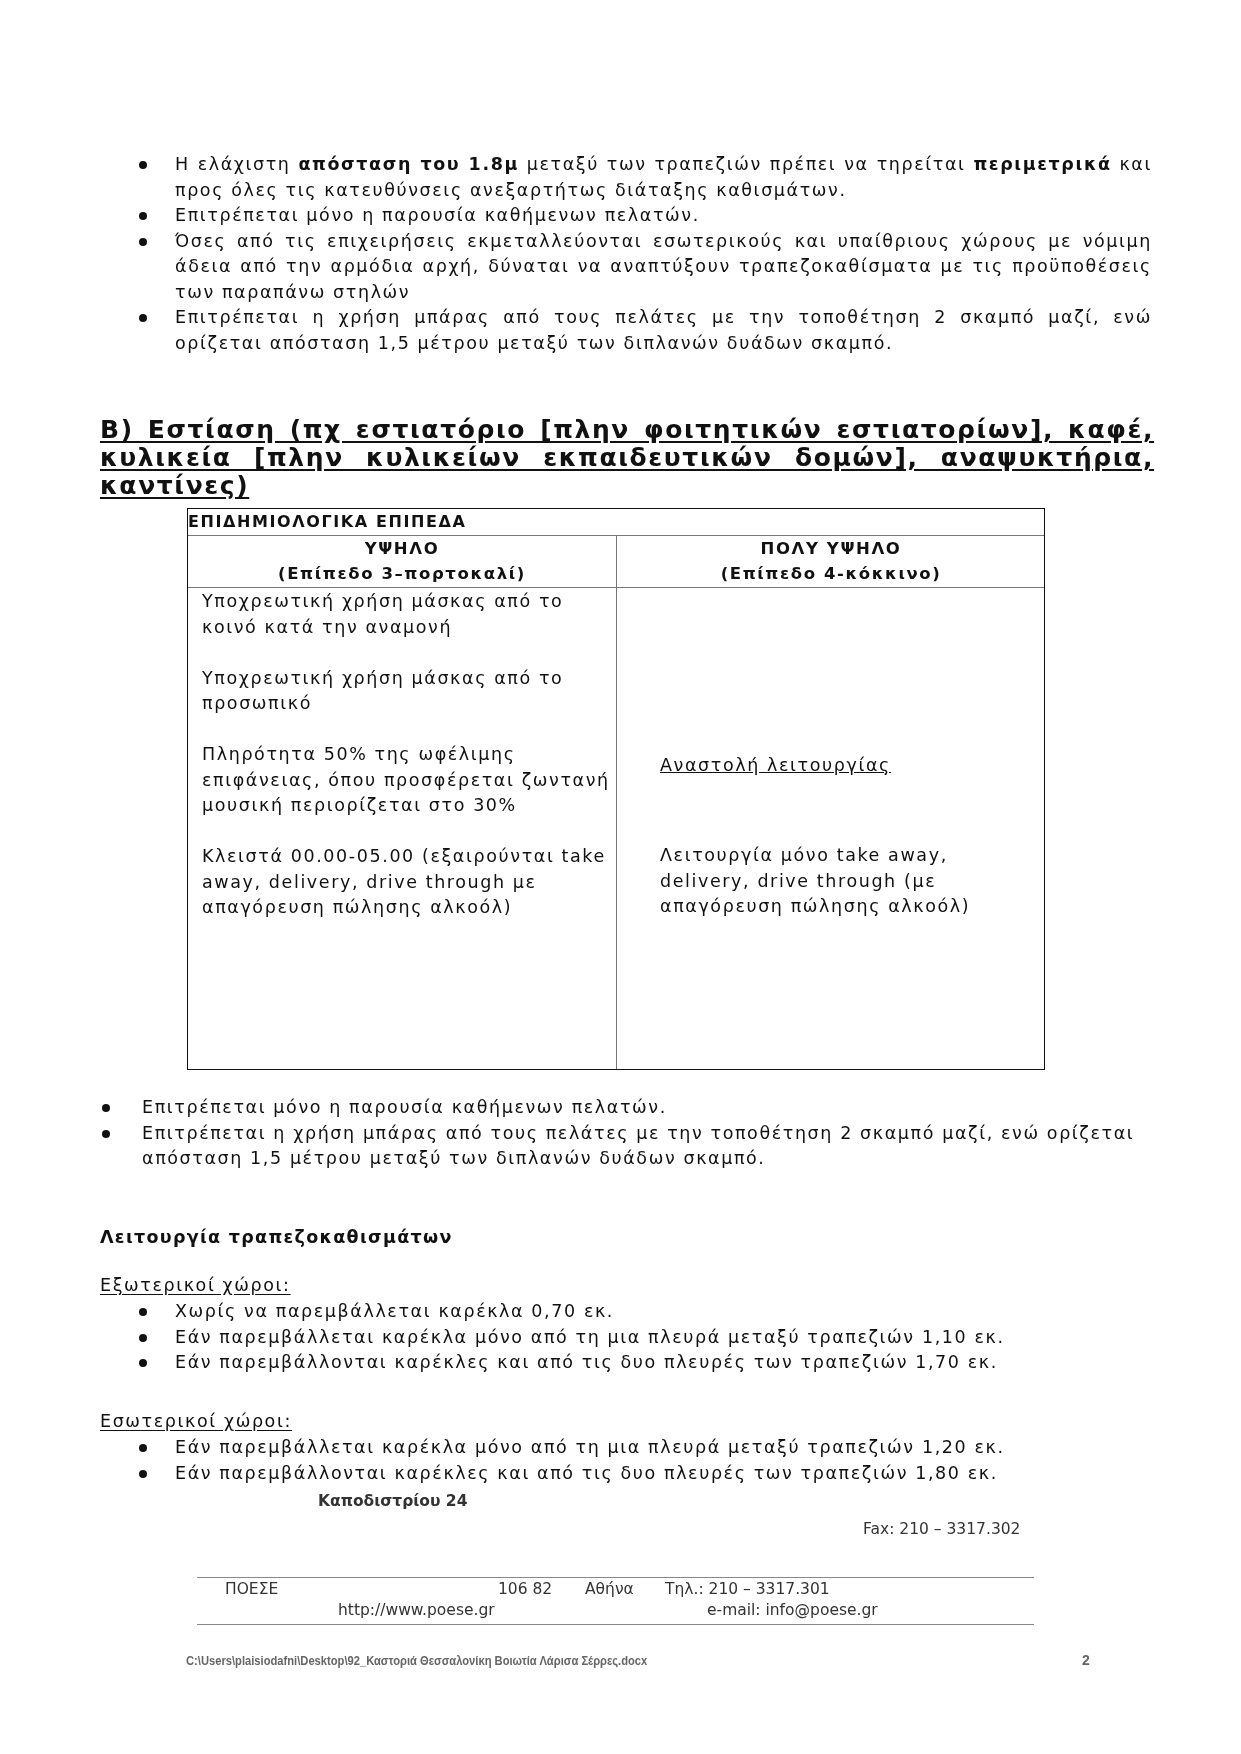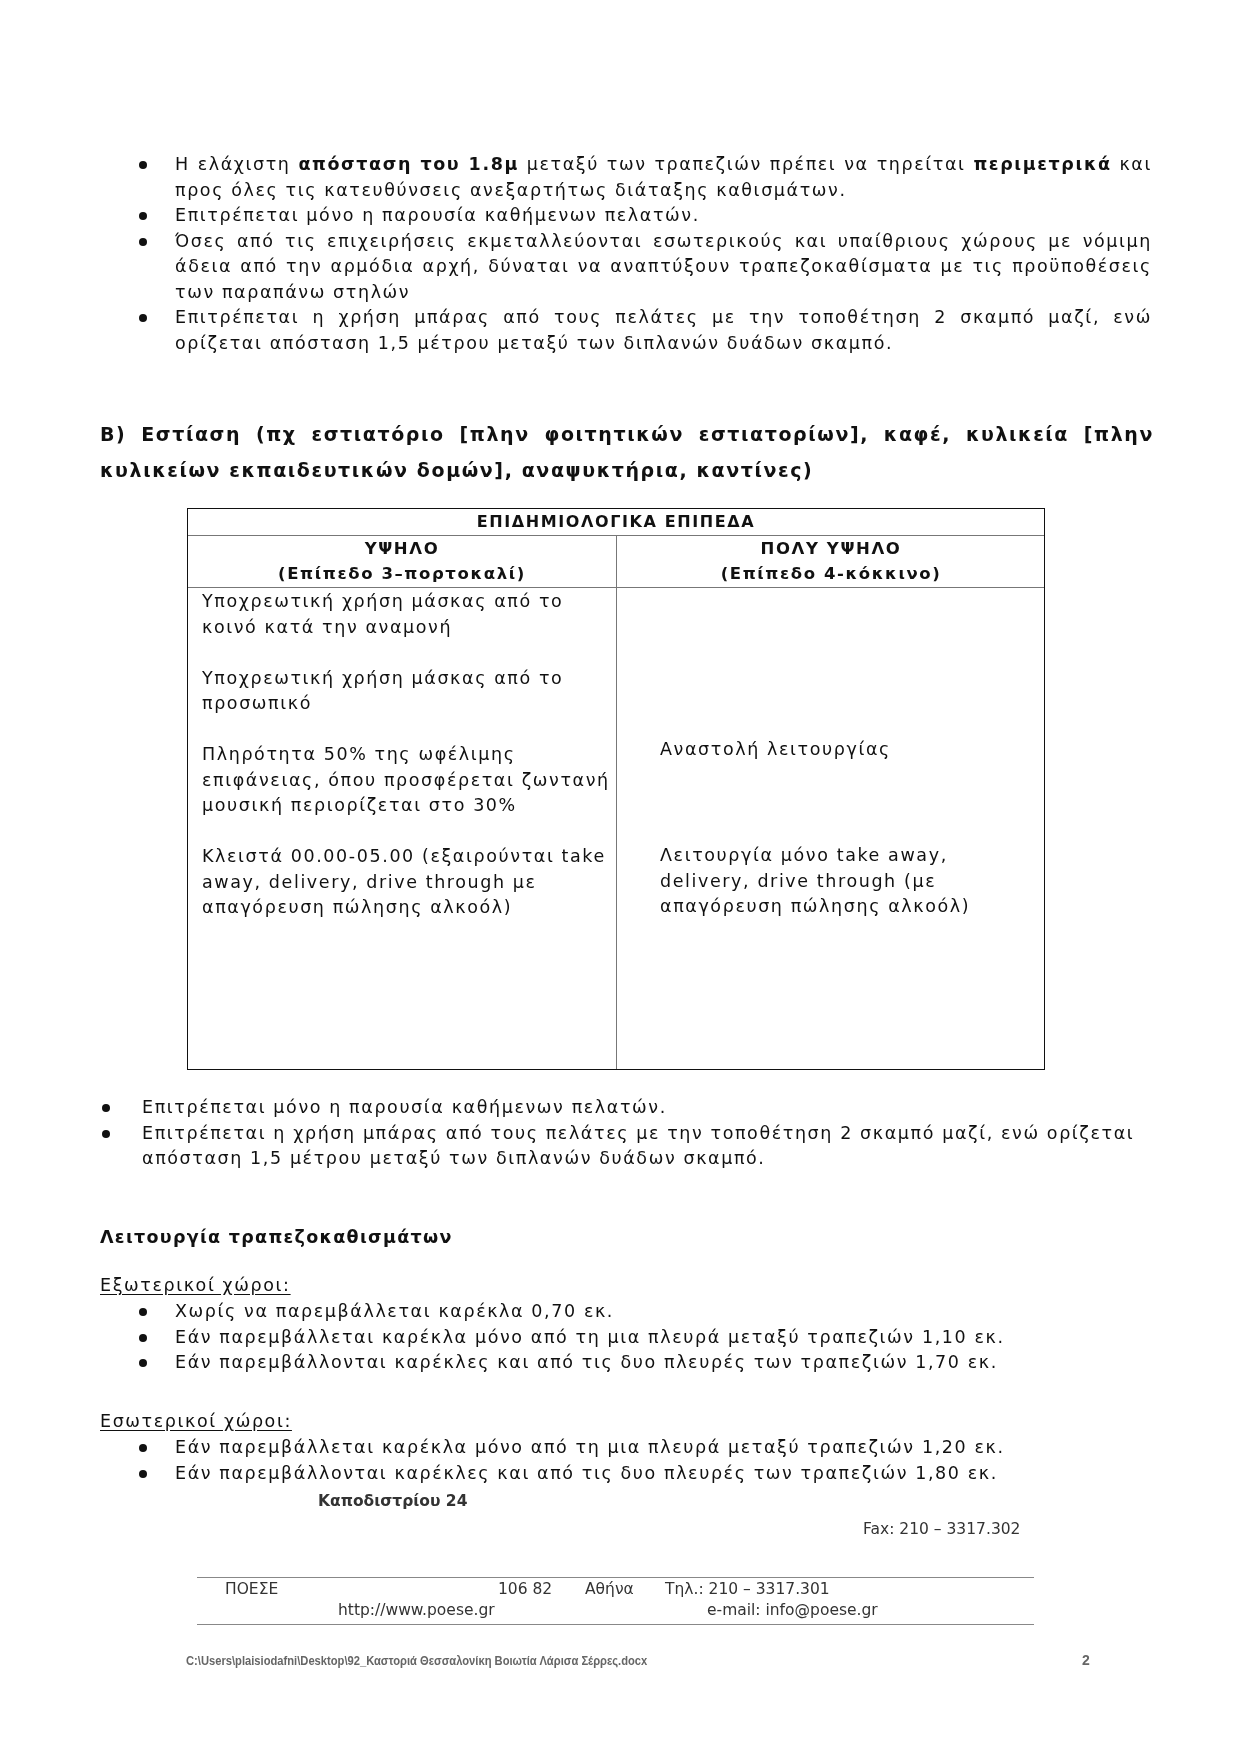--- a/index.html
+++ b/index.html
@@ -19,34 +19,34 @@
   .blist { position: absolute; margin: 0; padding: 0; list-style: none; }
   .blist li { position: relative; }
   .blist li .dot {
     position: absolute; width: 8px; height: 8px; border-radius: 50%;
     background: #111; top: 9px;
   }
 
   
   .section-heading {
     position: absolute; left: 100px; top: 416px; width: 1054px;
-    font-size: 19px; font-weight: bold; letter-spacing: 1.6px; line-height: 36px;
-    text-underline-offset: 3px;
+    font-size: 25px; font-weight: bold; letter-spacing: 1.6px; line-height: 28px;
+    text-decoration: underline; text-underline-offset: 3px;
     text-align: justify; text-align-last: left;
   }
 
   
   .tbl {
     position: absolute; left: 187px; top: 508px; width: 858px; height: 562px;
     border: 1.5px solid #111; box-sizing: border-box;
   }
   .tbl .row-title {
     position: absolute; left: 0; right: 0; top: 0; height: 26px;
     border-bottom: 1.5px solid #777;
-    text-align: center; font-weight: bold; font-size: 16px; letter-spacing: 1.6px; line-height: 26px;
+    text-align: left; font-weight: bold; font-size: 16px; letter-spacing: 1.6px; line-height: 26px;
   }
   .tbl .row-head {
     position: absolute; left: 0; right: 0; top: 27px; height: 51px;
     border-bottom: 1.5px solid #777;
   }
   .tbl .vdiv {
     position: absolute; left: 428px; top: 27px; bottom: 0; width: 0;
     border-left: 1.5px solid #777;
   }
   .tbl .head-cell {
@@ -128,21 +128,21 @@
     </div>
     <div class="vdiv"></div>
 
     <div class="body-cell c1">
       <p class="cell-para">Υποχρεωτική χρήση μάσκας από το κοινό κατά την αναμονή</p>
       <p class="cell-para">Υποχρεωτική χρήση μάσκας από το προσωπικό</p>
       <p class="cell-para">Πληρότητα 50% της ωφέλιμης επιφάνειας, όπου προσφέρεται ζωντανή μουσική περιορίζεται στο 30%</p>
       <p class="cell-para">Κλειστά 00.00-05.00 (εξαιρούνται take away, delivery, drive through με απαγόρευση πώλησης αλκοόλ)</p>
     </div>
     <div class="body-cell c2">
-      <p class="cell-para" style="position:absolute; top:148px; width:380px;">Αναστολή λειτουργίας</p>
+      <p class="cell-para" style="position:absolute; top:164px; width:380px;text-decoration:underline;">Αναστολή λειτουργίας</p>
       <p class="cell-para" style="position:absolute; top:254px; width:330px;">Λειτουργία μόνο take away, delivery, drive through (με απαγόρευση πώλησης αλκοόλ)</p>
     </div>
   </div>
 
   <ul class="blist txt" style="left:142px; top:1095px; width:1010px;">
     <li>
       <span class="dot" style="left:-40px;"></span>
       <span>Επιτρέπεται μόνο η παρουσία καθήμενων πελατών.</span>
     </li>
     <li>

